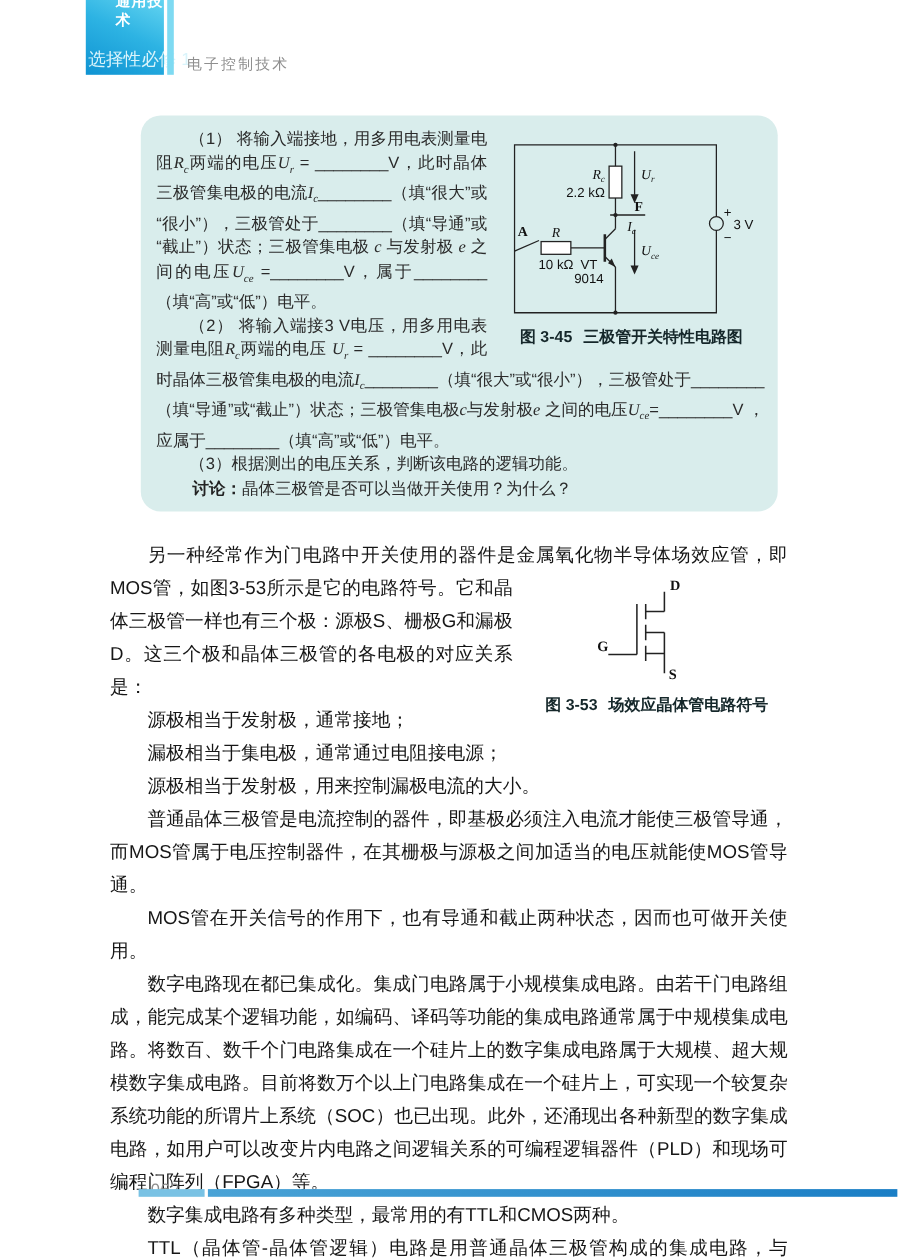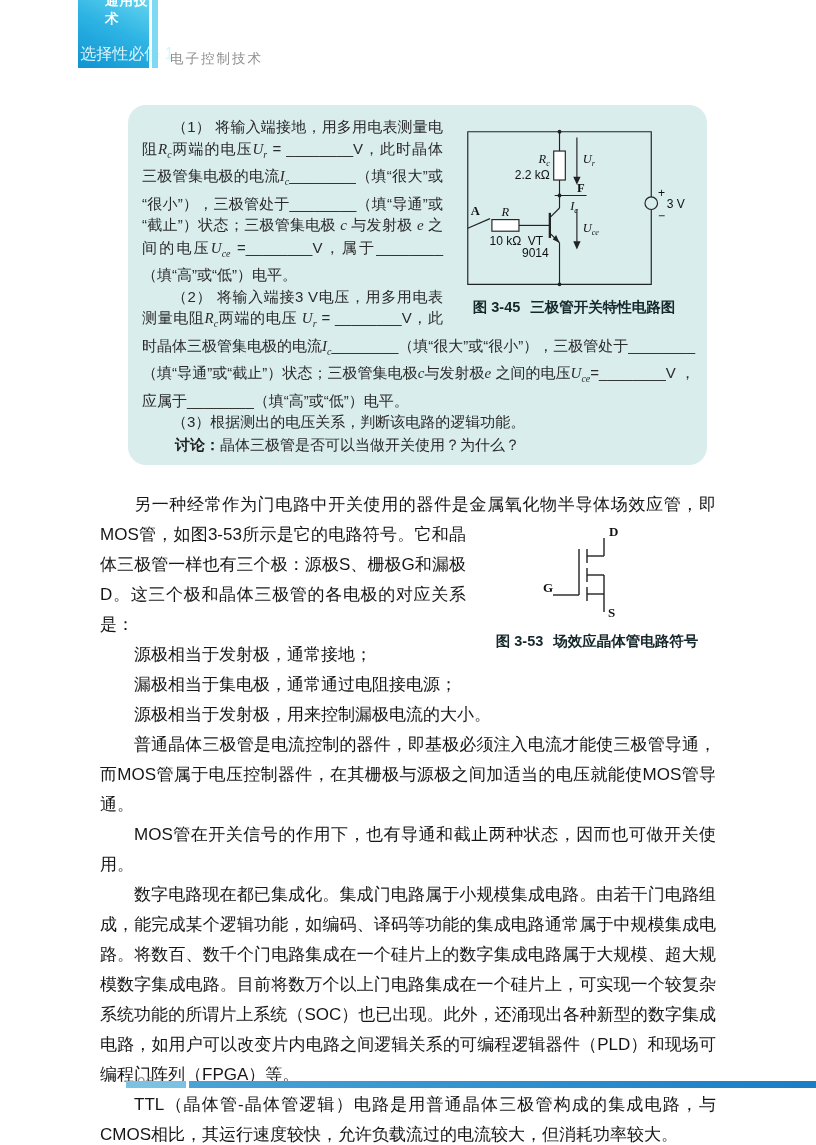--- a/index.html
+++ b/index.html
@@ -184,19 +184,20 @@
     </figcaption>
   </figure>
 
   <p>另一种经常作为门电路中开关使用的器件是金属氧化物半导体场效应管，即MOS管，如图3-53所示是它的电路符号。它和晶体三极管一样也有三个极：源极S、栅极G和漏极D。这三个极和晶体三极管的各电极的对应关系是：</p>
   <p>源极相当于发射极，通常接地；</p>
   <p>漏极相当于集电极，通常通过电阻接电源；</p>
   <p>源极相当于发射极，用来控制漏极电流的大小。</p>
   <p>普通晶体三极管是电流控制的器件，即基极必须注入电流才能使三极管导通，而MOS管属于电压控制器件，在其栅极与源极之间加适当的电压就能使MOS管导通。</p>
   <p>MOS管在开关信号的作用下，也有导通和截止两种状态，因而也可做开关使用。</p>
   <p>数字电路现在都已集成化。集成门电路属于小规模集成电路。由若干门电路组成，能完成某个逻辑功能，如编码、译码等功能的集成电路通常属于中规模集成电路。将数百、数千个门电路集成在一个硅片上的数字集成电路属于大规模、超大规模数字集成电路。目前将数万个以上门电路集成在一个硅片上，可实现一个较复杂系统功能的所谓片上系统（SOC）也已出现。此外，还涌现出各种新型的数字集成电路，如用户可以改变片内电路之间逻辑关系的可编程逻辑器件（PLD）和现场可编程门阵列（FPGA）等。</p>
+  <p>数字集成电路有多种类型，最常用的有TTL和CMOS两种。</p>
   <p>TTL（晶体管-晶体管逻辑）电路是用普通晶体三极管构成的集成电路，与CMOS相比，其运行速度较快，允许负载流过的电流较大，但消耗功率较大。</p>
 
 </div>
 
 <span class="page-num">062</span>
 <div class="bar-light"></div>
 <div class="bar-dark"></div>
 
 </body></html>

